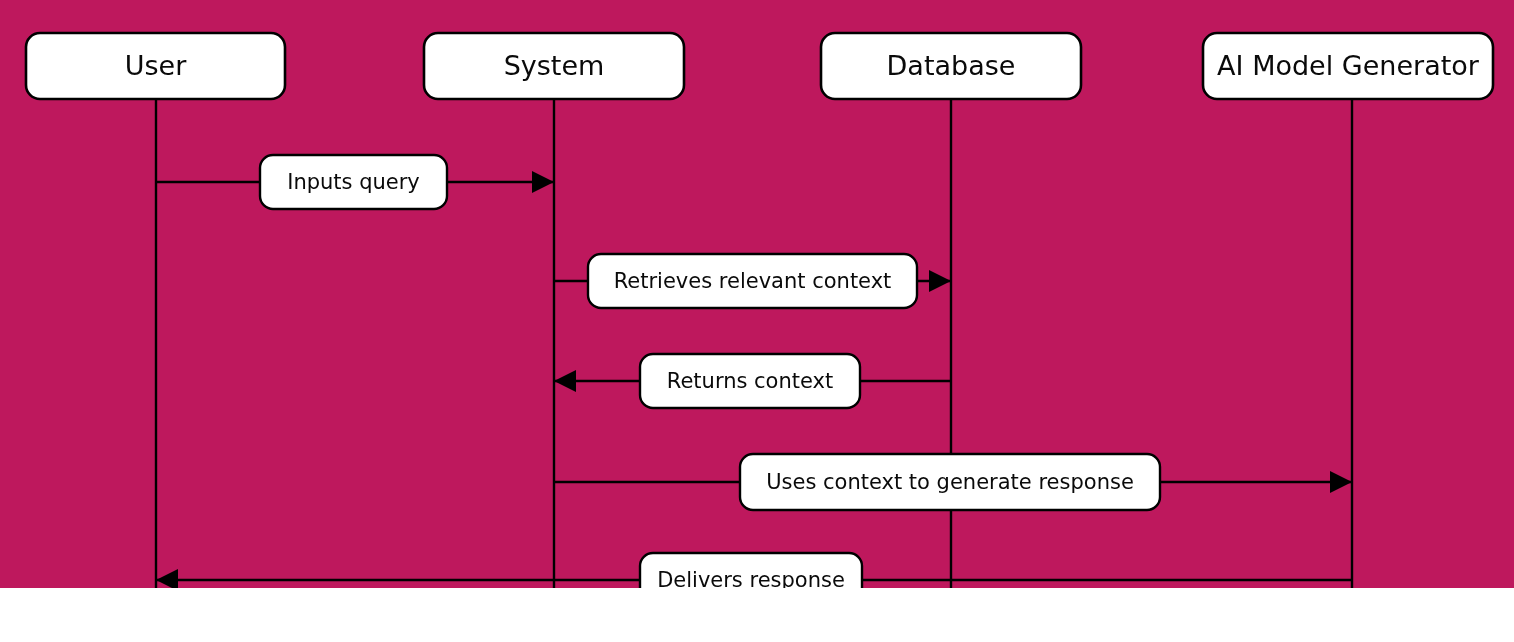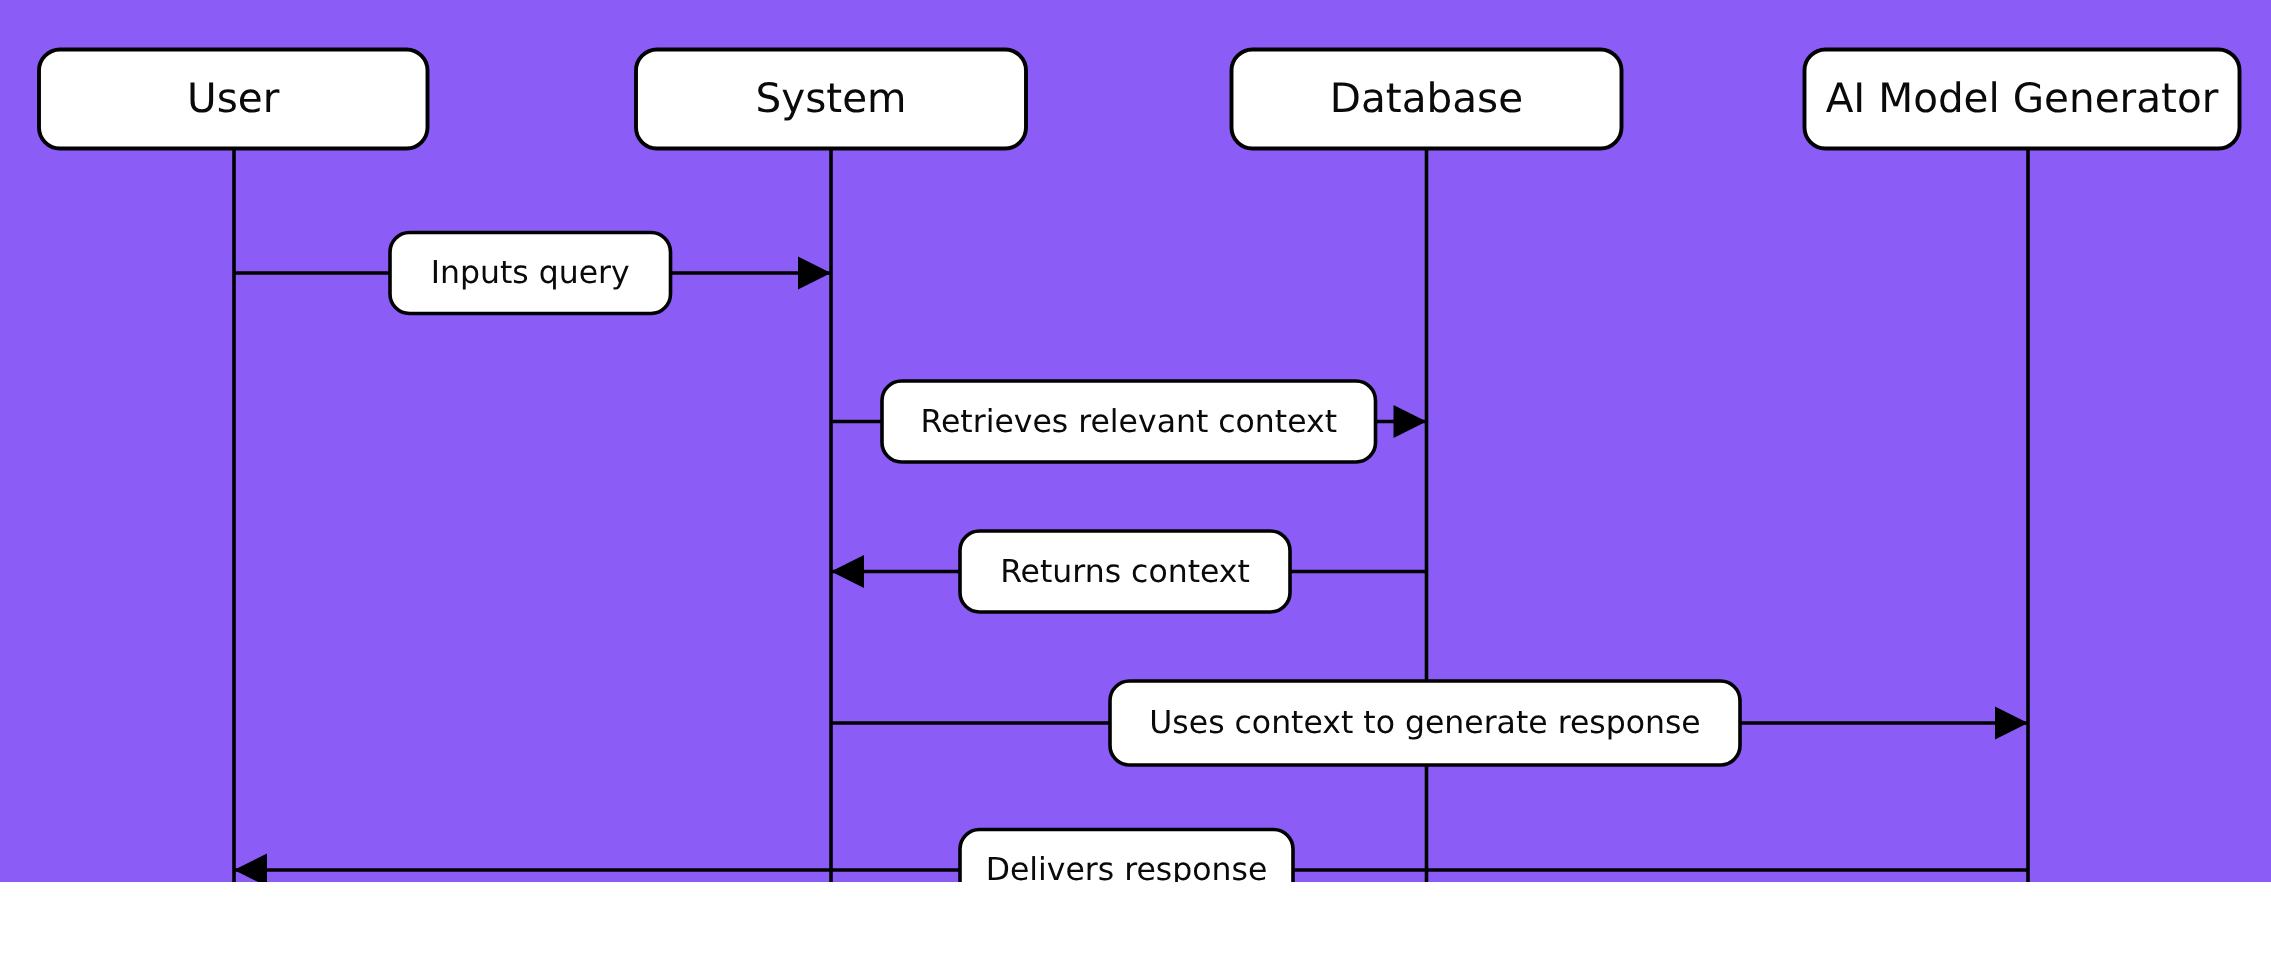--- a/index.html
+++ b/index.html
@@ -7,21 +7,21 @@
     padding: 0;
     background: #ffffff;
   }
   body {
     font-family: "DejaVu Sans", sans-serif;
   }
   #diagram-root {
     position: relative;
     width: 1514px;
     height: 588px;
-    background: #8b5cf6;
+    background: #be185d;
     overflow: hidden;
   }
   #diagram-svg {
     position: absolute;
     left: 0;
     top: 0;
     width: 1514px;
     height: 642px;
     display: block;
   }

